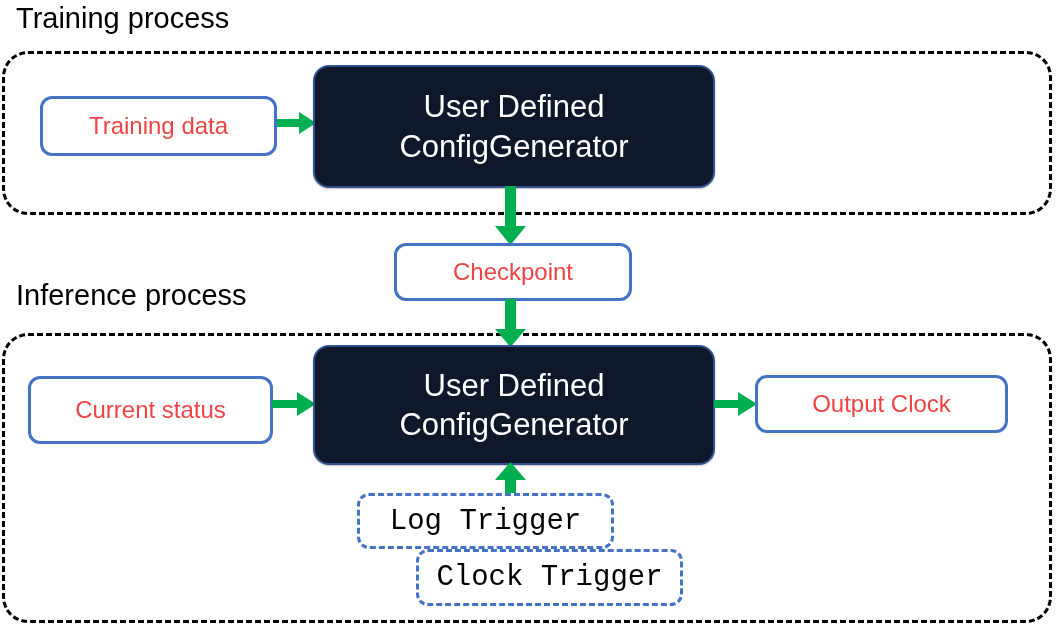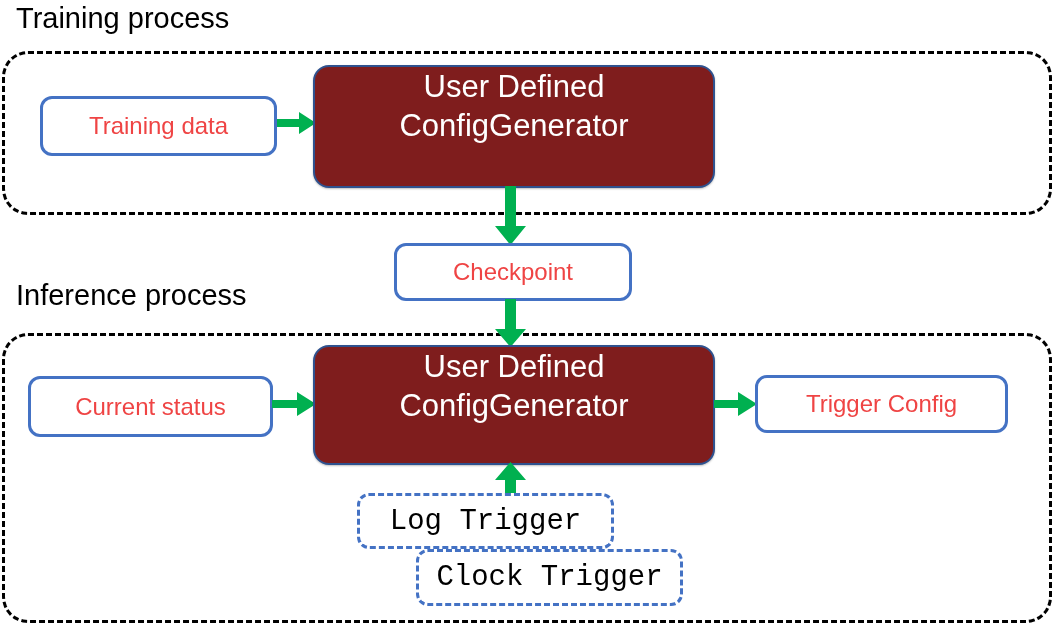--- a/index.html
+++ b/index.html
@@ -50,21 +50,21 @@
     background: #ffffff;
     display: flex;
     align-items: center;
     justify-content: center;
     color: #ef4444;
     font-size: 24px;
     white-space: nowrap;
   }
   #box-training-data  { left: 40px;  top: 96px;  width: 237px; height: 60px; }
   #box-checkpoint     { left: 394px; top: 243px; width: 238px; height: 58px; }
-  #box-current-status { left: 28px;  top: 376px; width: 245px; height: 61px; }
+  #box-current-status { left: 28px;  top: 376px; width: 245px; height: 68px; }
   #box-output-config  { left: 755px; top: 375px; width: 253px; height: 58px; }
 
   
   .trigger-box {
     position: absolute;
     box-sizing: border-box;
     border: 3px dashed #4472C4;
     border-radius: 12px;
     background: #ffffff;
     display: flex;
@@ -77,24 +77,25 @@
   }
   #box-log-trigger   { left: 357px; top: 493px; width: 257px; height: 56px; z-index: 3; }
   #box-clock-trigger { left: 416px; top: 549px; width: 267px; height: 57px; z-index: 2; }
 
   
   .process-box {
     position: absolute;
     box-sizing: border-box;
     border: 2px solid #2F528F;
     border-radius: 16px;
-    background: #7f1d1d;
+    background: #0f172a;
     display: flex;
     flex-direction: column;
     align-items: center;
+    justify-content: center;
     color: #ffffff;
     font-size: 31px;
     line-height: 1.27;
     white-space: nowrap;
     box-shadow: 0 1px 2px rgba(0,0,0,0.25);
   }
   #box-proc-training  { left: 313px; top: 65px;  width: 402px; height: 123px; }
   #box-proc-inference { left: 313px; top: 345px; width: 402px; height: 120px; }
 
   
@@ -169,21 +170,21 @@
     <span>ConfigGenerator</span>
   </div>
 
   <div class="arrow" id="arrow-proc-to-output">
     <svg width="44" height="28" viewBox="0 0 44 28">
       <path d="M0 10 H24 V2 L43 14 L24 26 V18 H0 Z" fill="#00B050"></path>
     </svg>
   </div>
 
   <div class="io-box" id="box-output-config">
-    <span>Trigger Config</span>
+    <span>Output Clock</span>
   </div>
 
   <div class="arrow" id="arrow-trigger-to-proc">
     <svg width="33" height="42" viewBox="0 0 33 42">
       <path d="M16.5 0 L32 18 H22 V42 H11 V18 H1 Z" fill="#00B050"></path>
     </svg>
   </div>
 
   <div class="trigger-box" id="box-log-trigger">
     <span>Log Trigger</span>

